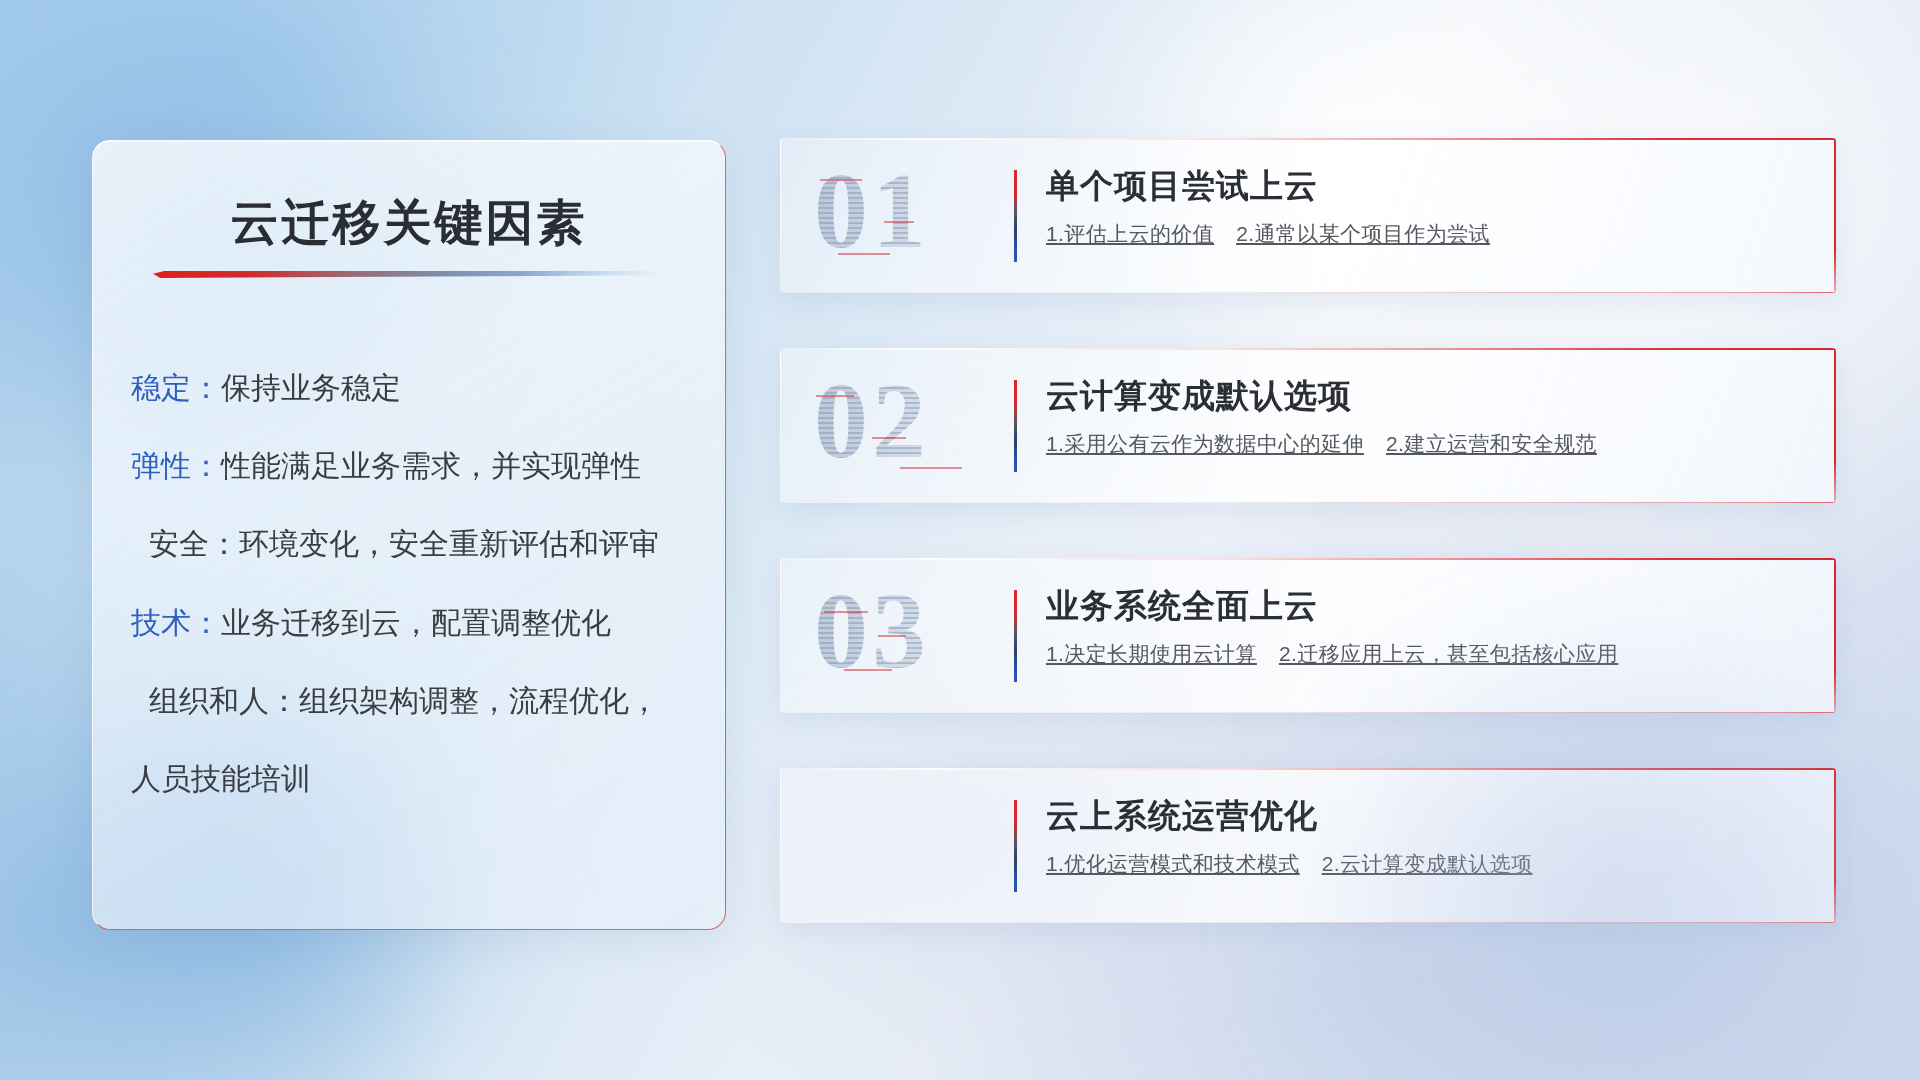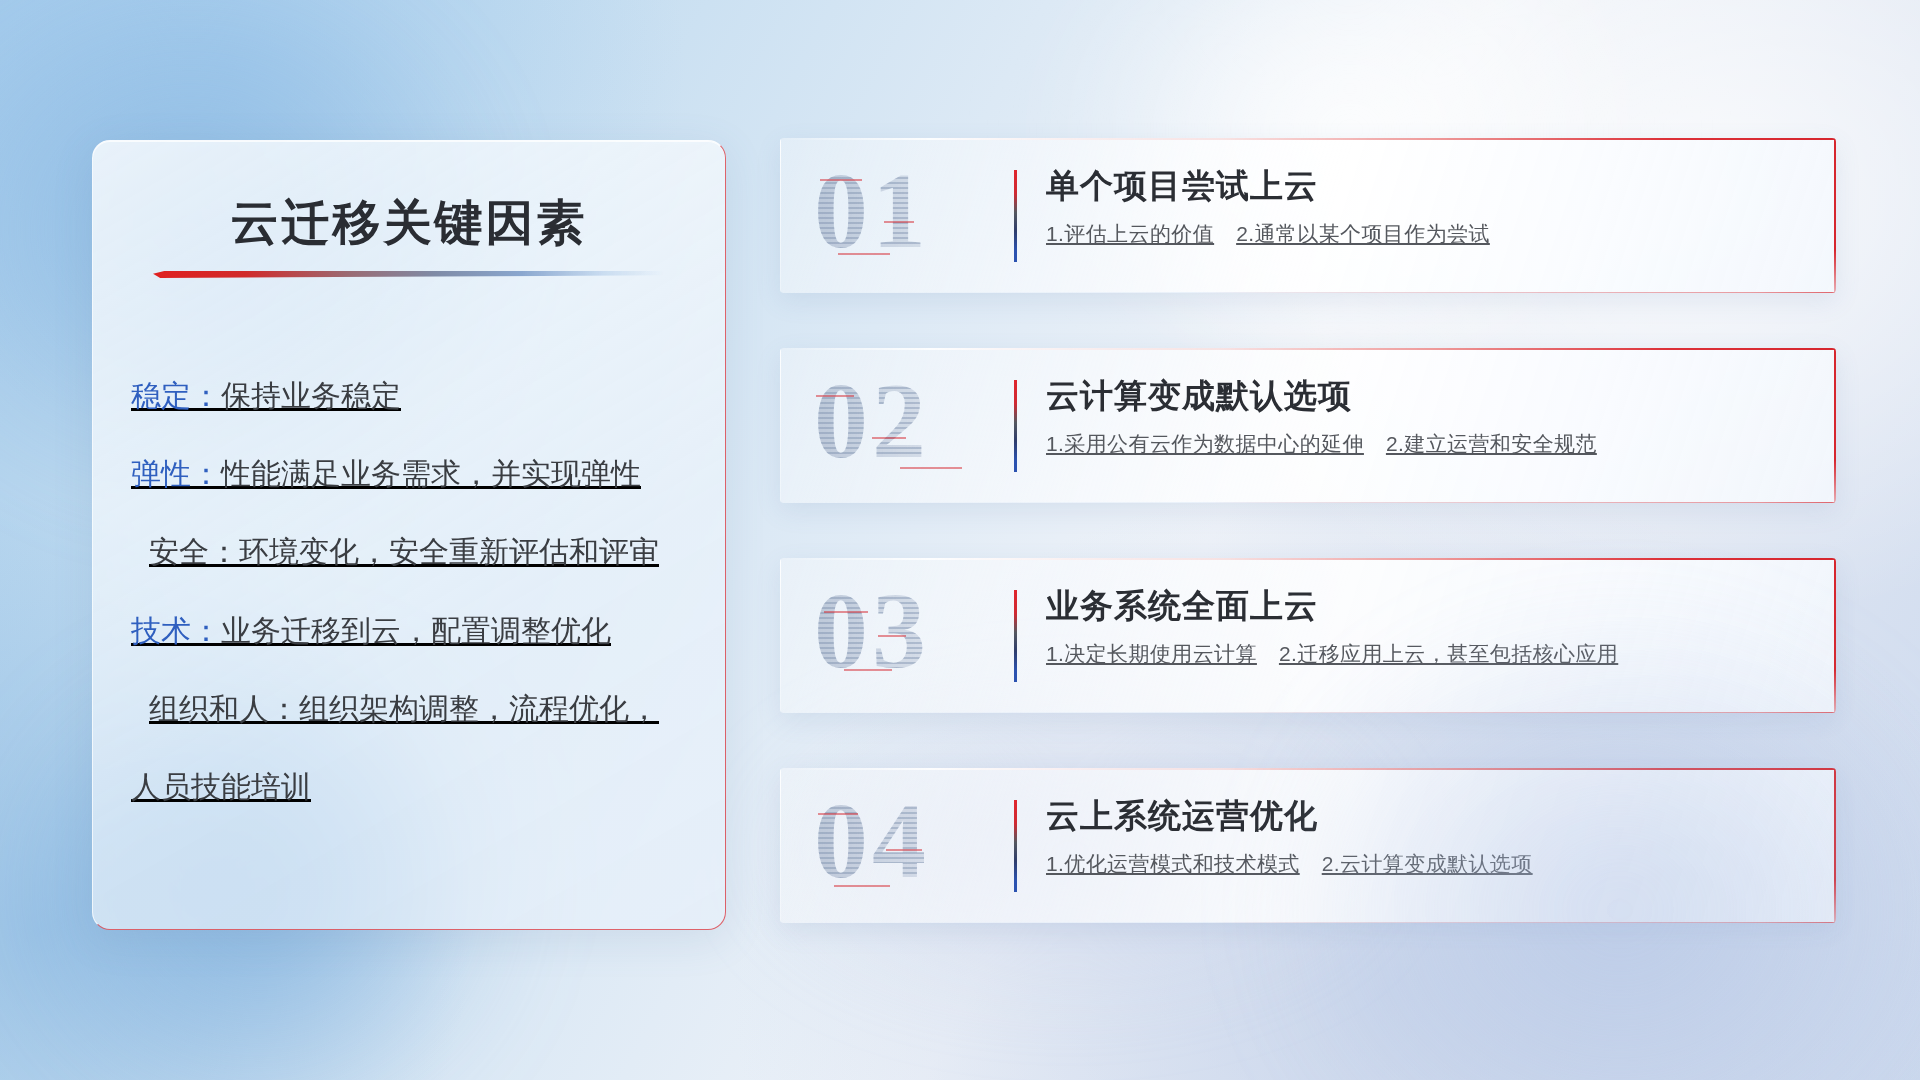--- a/index.html
+++ b/index.html
@@ -117,22 +117,21 @@
         #8aa7cf 72%,
         rgba(176,203,232,0.55) 88%,
         rgba(200,219,240,0.0) 100%);
     clip-path: polygon(0% 40%, 2.2% 0%, 100% 0%, 100% 62%, 1.4% 100%);
   }
 
   .factor-list {
     position: absolute;
     left: 38px;
     right: 24px;
-    top: 238px;
-    text-decoration: underline;
+    top: 230px;
   }
   .factor-row {
     font-size: 30px;
     line-height: 1.14;
     color: #3a3d42;
     margin-bottom: 44px;
     white-space: nowrap;
   }
   .factor-row:last-child { margin-bottom: 0; }
   .factor-label { color: #2f5fbf; }
@@ -376,26 +375,20 @@
           <span>1.决定长期使用云计算</span><span class="desc-gap"></span><span>2.迁移应用上云，甚至包括核心应用</span>
         </div>
       </div>
     </div>
 
     <div class="step-card">
       <div class="card-top-line"></div>
       <div class="card-right-line"></div>
       <div class="card-bottom-line"></div>
       <div class="card-left-glow"></div>
-      <div class="ghost-wrap">
-        <div class="ghost-number" style="position:static;transform:none;">04</div>
-        <div class="redstreak" style="left:4px;top:26px;width:40px;"></div>
-        <div class="redstreak" style="left:72px;top:62px;width:36px;"></div>
-        <div class="redstreak" style="left:20px;top:98px;width:56px;"></div>
-      </div>
       <div class="card-divider"></div>
       <div class="card-body">
         <div class="card-heading">云上系统运营优化</div>
         <div class="card-desc">
           <span>1.优化运营模式和技术模式</span><span class="desc-gap"></span><span>2.云计算变成默认选项</span>
         </div>
       </div>
     </div>
 
   </div>

